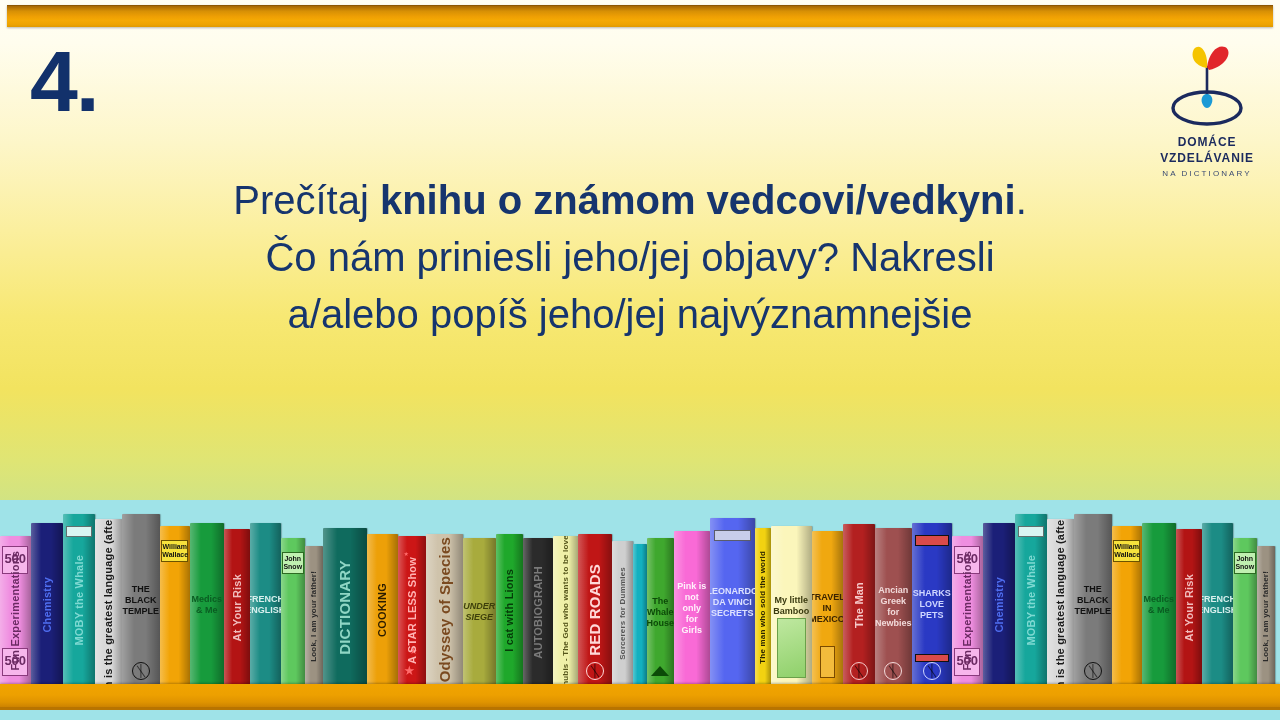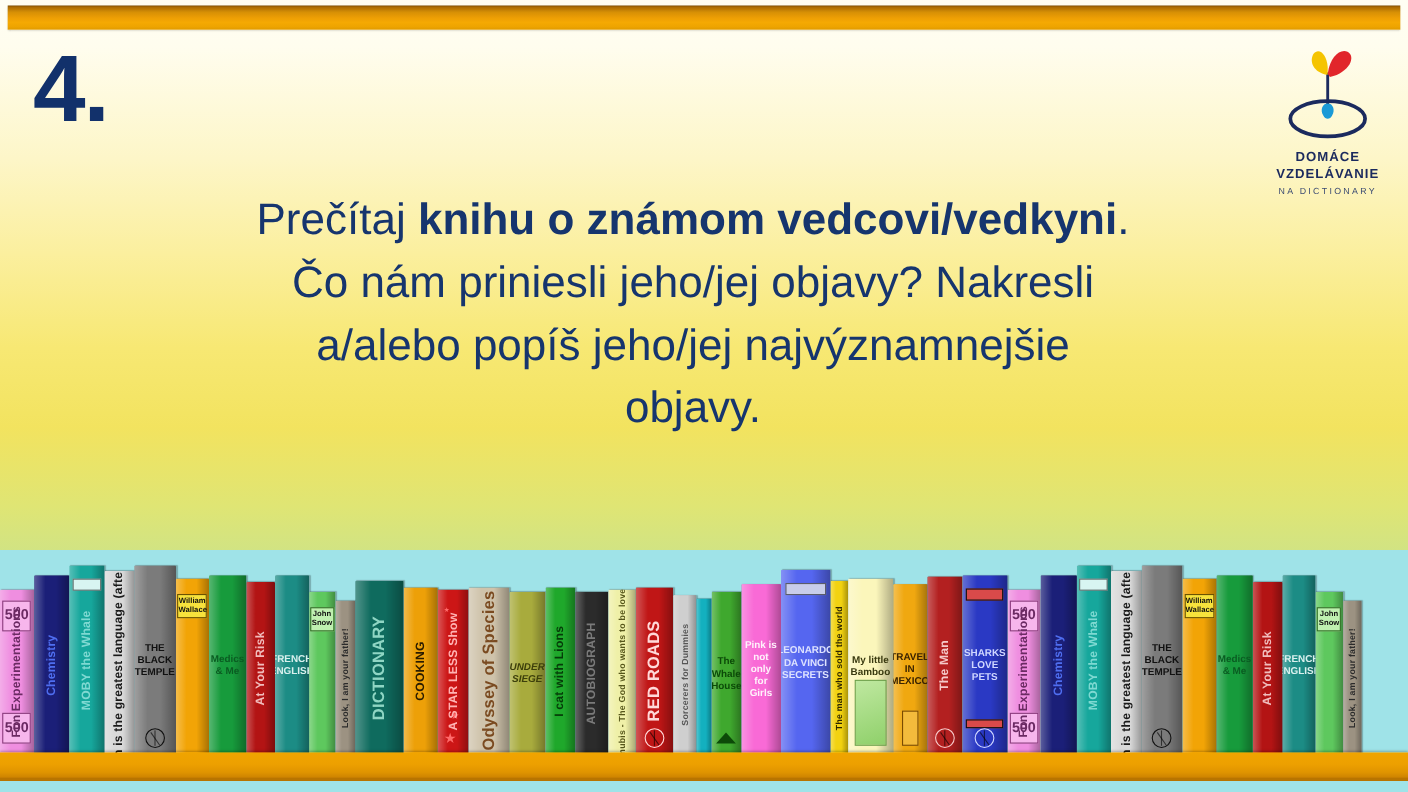--- a/index.html
+++ b/index.html
@@ -145,21 +145,20 @@
     </svg>
     <span id="logo-l1">DOMÁCE</span>
     <span id="logo-l2">VZDELÁVANIE</span>
     <span id="logo-l3">NA DICTIONARY</span>
   </div>
 
   <div id="maintext">
     <span>Prečítaj </span><b>knihu o známom vedcovi/vedkyni</b><span>.</span><br>
     <span>Čo nám priniesli jeho/jej objavy? Nakresli</span><br>
     <span>a/alebo popíš jeho/jej najvýznamnejšie</span><br>
-    <span>objavy.</span>
   </div>
 
   <div id="shelfwrap">
     <div id="shelf-bg"></div>
     <div id="books">
         <div class="book" style="width: 30.5px; height: 150px; background: linear-gradient(to right, rgba(255, 255, 255, 0.28), rgba(0, 0, 0, 0) 32%, rgba(0, 0, 0, 0) 62%, rgba(0, 0, 0, 0.3)), rgb(239, 142, 224);">
           <div class="band" style="height: 26px; border: 1.5px solid rgb(138, 58, 125); background: rgb(247, 182, 236); color: rgb(107, 42, 99); font-size: 13px; font-weight: bold; text-align: center; line-height: 24px; top: 10px;">500</div>
           <div class="band" style="height: 26px; border: 1.5px solid rgb(138, 58, 125); background: rgb(247, 182, 236); color: rgb(107, 42, 99); font-size: 13px; font-weight: bold; text-align: center; line-height: 24px; bottom: 10px;">500</div>
           <div class="spine">
             <div class="vtxt mid" style="color: rgb(107, 42, 99);">Fun Experimentations</div>
@@ -307,20 +306,26 @@
           <div class="spine">
             <div class="htxt" style="color: rgb(58, 35, 0);">TRAVEL IN MEXICO</div>
           </div>
         </div>
         <div class="book" style="width: 32.5px; height: 162px; background: linear-gradient(to right, rgba(255, 255, 255, 0.28), rgba(0, 0, 0, 0) 32%, rgba(0, 0, 0, 0) 62%, rgba(0, 0, 0, 0.3)), rgb(179, 32, 32);">
           <div class="emblem" style="border-color: rgb(245, 201, 201);"></div>
           <div class="spine">
             <div class="vtxt mid" style="color: rgb(245, 201, 201);">The Man</div>
           </div>
         </div>
+        <div class="book" style="width: 36.5px; height: 158px; background: linear-gradient(to right, rgba(255, 255, 255, 0.28), rgba(0, 0, 0, 0) 32%, rgba(0, 0, 0, 0) 62%, rgba(0, 0, 0, 0.3)), rgb(158, 80, 80);">
+          <div class="emblem" style="border-color: rgb(242, 218, 218);"></div>
+          <div class="spine">
+            <div class="htxt" style="color: rgb(242, 218, 218);">Ancian Greek for Newbies</div>
+          </div>
+        </div>
         <div class="book" style="width: 40.5px; height: 163px; background: linear-gradient(to right, rgba(255, 255, 255, 0.28), rgba(0, 0, 0, 0) 32%, rgba(0, 0, 0, 0) 62%, rgba(0, 0, 0, 0.3)), rgb(42, 57, 196);">
           <div class="band" style="top: 12px; background: rgb(217, 74, 74); border-color: rgb(17, 17, 17);"></div>
           <div class="band" style="bottom: 24px; height: 6px; background: rgb(217, 74, 74); border-color: rgb(17, 17, 17);"></div>
           <div class="emblem" style="border-color: rgb(207, 214, 255);"></div>
           <div class="spine">
             <div class="htxt" style="color: rgb(207, 214, 255);">SHARKS LOVE PETS</div>
           </div>
         </div>
         <div class="book" style="width: 30.5px; height: 150px; background: linear-gradient(to right, rgba(255, 255, 255, 0.28), rgba(0, 0, 0, 0) 32%, rgba(0, 0, 0, 0) 62%, rgba(0, 0, 0, 0.3)), rgb(239, 142, 224);">
           <div class="band" style="height: 26px; border: 1.5px solid rgb(138, 58, 125); background: rgb(247, 182, 236); color: rgb(107, 42, 99); font-size: 13px; font-weight: bold; text-align: center; line-height: 24px; top: 10px;">500</div>

